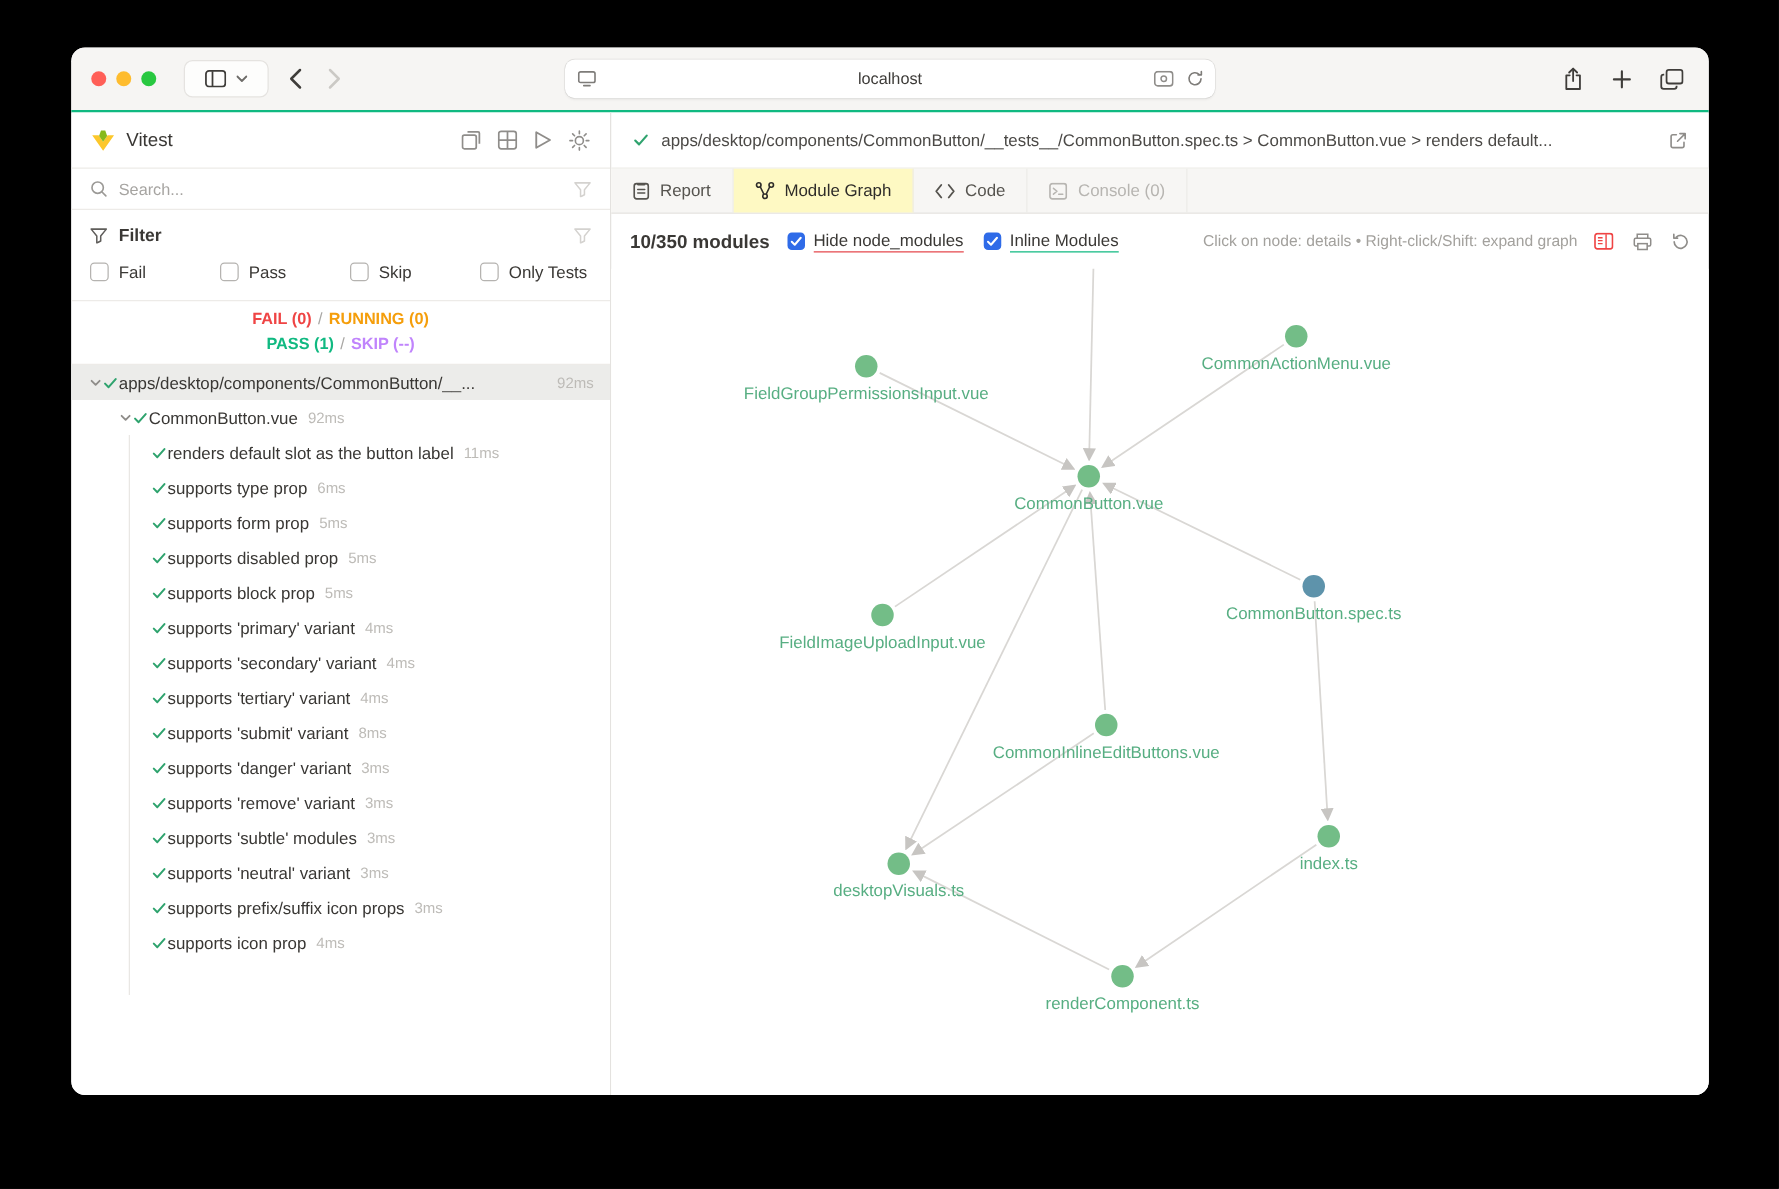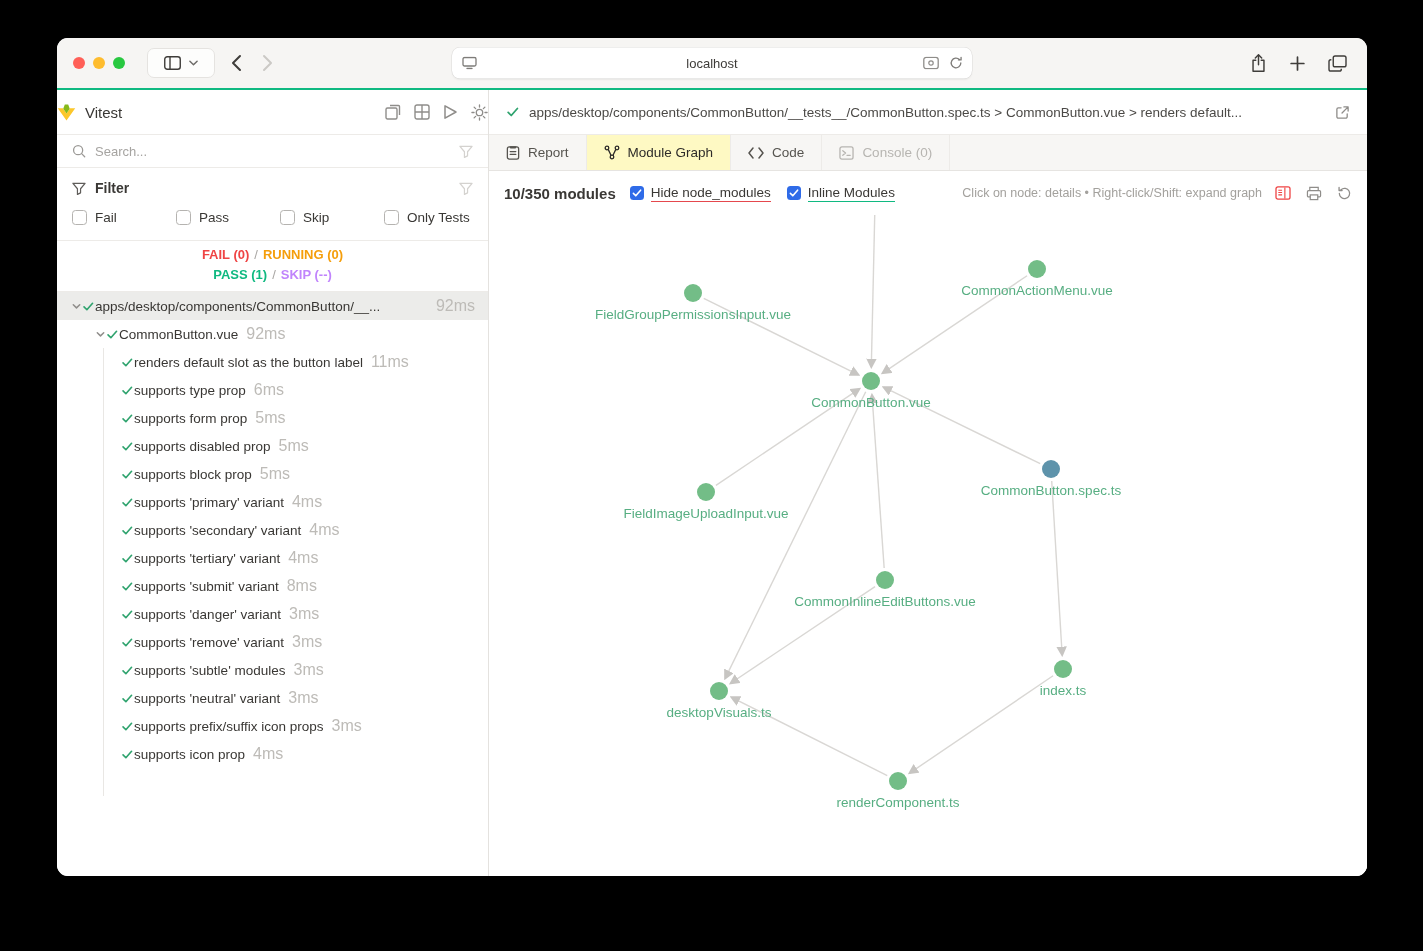--- a/index.html
+++ b/index.html
@@ -23,21 +23,21 @@
              display:flex; align-items:center; justify-content:center; }
   .url-left { position:absolute; left:10px; display:flex; align-items:center; }
   .url-text { font-size:13px; color:#3d3b38; }
   .url-right { position:absolute; right:9px; display:flex; align-items:center; gap:10px; }
   .toolbar-right { position:absolute; right:20px; display:flex; align-items:center; gap:22px; }
 
   
   .app { flex:1; display:flex; min-height:0; background:#fff; }
   .sidebar { flex:0 0 432px; width:432px; border-right:1px solid #e4e2df; display:flex; flex-direction:column; min-height:0; }
 
-  .sb-header { height:45px; flex:0 0 45px; display:flex; align-items:center; padding:0 0; border-bottom:1px solid #edebe8;justify-content:center; }
+  .sb-header { height:45px; flex:0 0 45px; display:flex; align-items:center; padding:0 16px; border-bottom:1px solid #edebe8;justify-content:center; }
   .sb-title { font-size:15px; font-weight:500; color:#393734; margin-left:9px; }
   .sb-icons { margin-left:auto; display:flex; gap:13px; align-items:center; color:#8f8d8a; }
   .sb-icons > span { display:flex; }
 
   .search-row { height:33px; flex:0 0 33px; display:flex; align-items:center; gap:9px; padding:0 15px; border-bottom:1px solid #edebe8; color:#9b9996; }
   .search-row input { border:none; outline:none; flex:1; font-size:13px; color:#3c3a37; background:transparent; font-family:inherit; }
   .search-row input::placeholder { color:#a6a4a1; }
   .dim-icon { color:#d4d2cf; display:flex; }
 
   .filter-section { padding:12px 15px 0; }
@@ -56,21 +56,21 @@
   .st-running { color:var(--running-amber,#f59e0b); }
   .st-pass { color:var(--pass-green,#10b981); }
   .st-skip { color:var(--skip-purple,#c084fc); }
 
   .tree { flex:1; min-height:0; overflow:hidden; position:relative; }
   .row { height:28px; display:flex; align-items:center; gap:0; padding:0 13px 0 14px; font-size:13.5px; color:#393734; white-space:nowrap; }
   .row.file { background:#ececea; }
   .row.file .lbl { flex:1; overflow:hidden; text-overflow:ellipsis; }
   .row.suite { padding-left:38px; }
   .row.test { padding-left:64px; }
-  .time { font-size:16px; color:#bdbbb7; margin-left:8px; }
+  .time { font-size:12px; color:#bdbbb7; margin-left:8px; }
   .guide { position:absolute; left:46px; top:56px; width:1px; height:448px; background:#e9e7e4; }
   .icon-cell { display:flex; align-items:center; }
 
   
   .main { flex:1; min-width:0; display:flex; flex-direction:column; }
   .main-header { height:45px; flex:0 0 45px; border-bottom:1px solid #edebe8; display:flex; align-items:center; gap:9px; padding:16px 17px; }
   .crumb { flex:1; font-size:13.5px; color:#4b4946; overflow:hidden; white-space:nowrap; text-overflow:ellipsis; }
   .ext-icon { color:#8f8d8a; display:flex; }
 
   .tabs { height:36px; flex:0 0 36px; background:#f7f6f4; border-bottom:1px solid #e6e4e1; display:flex; align-items:stretch; }

